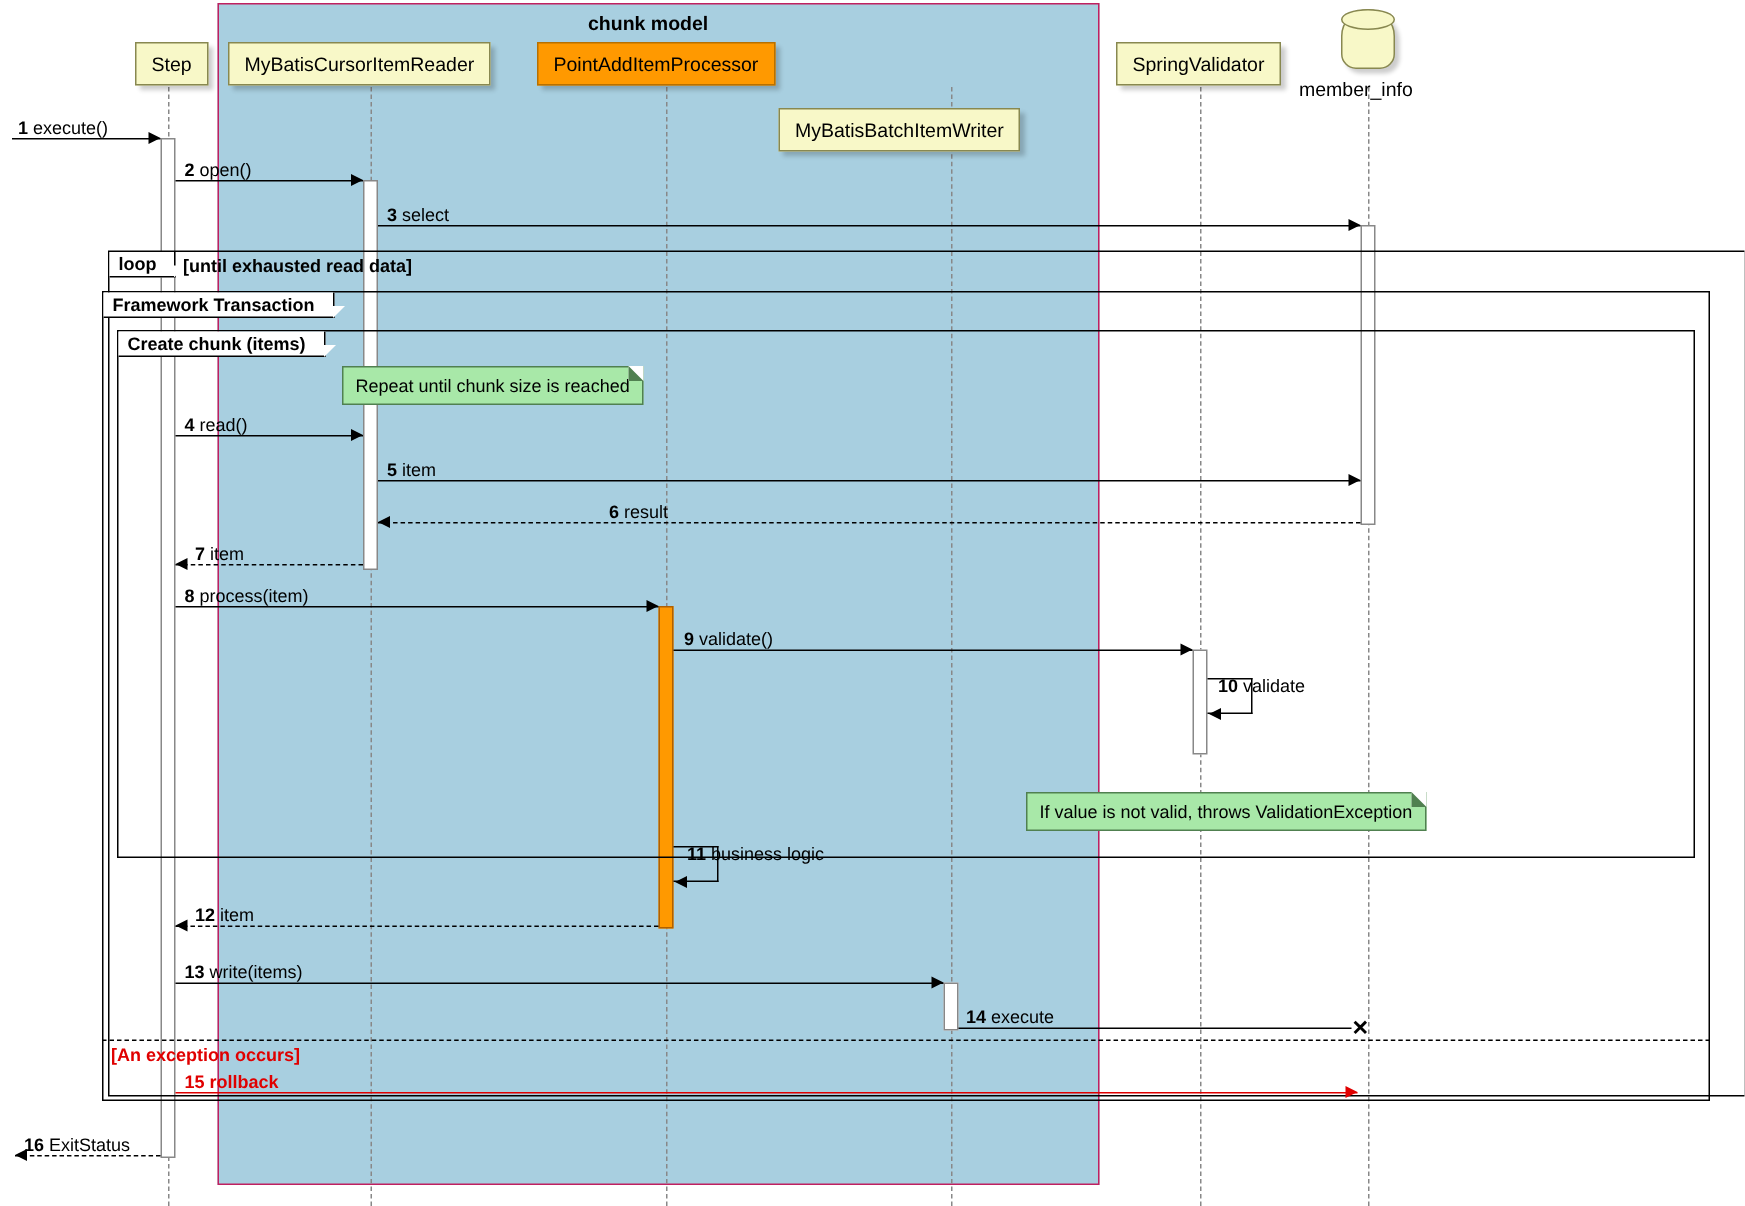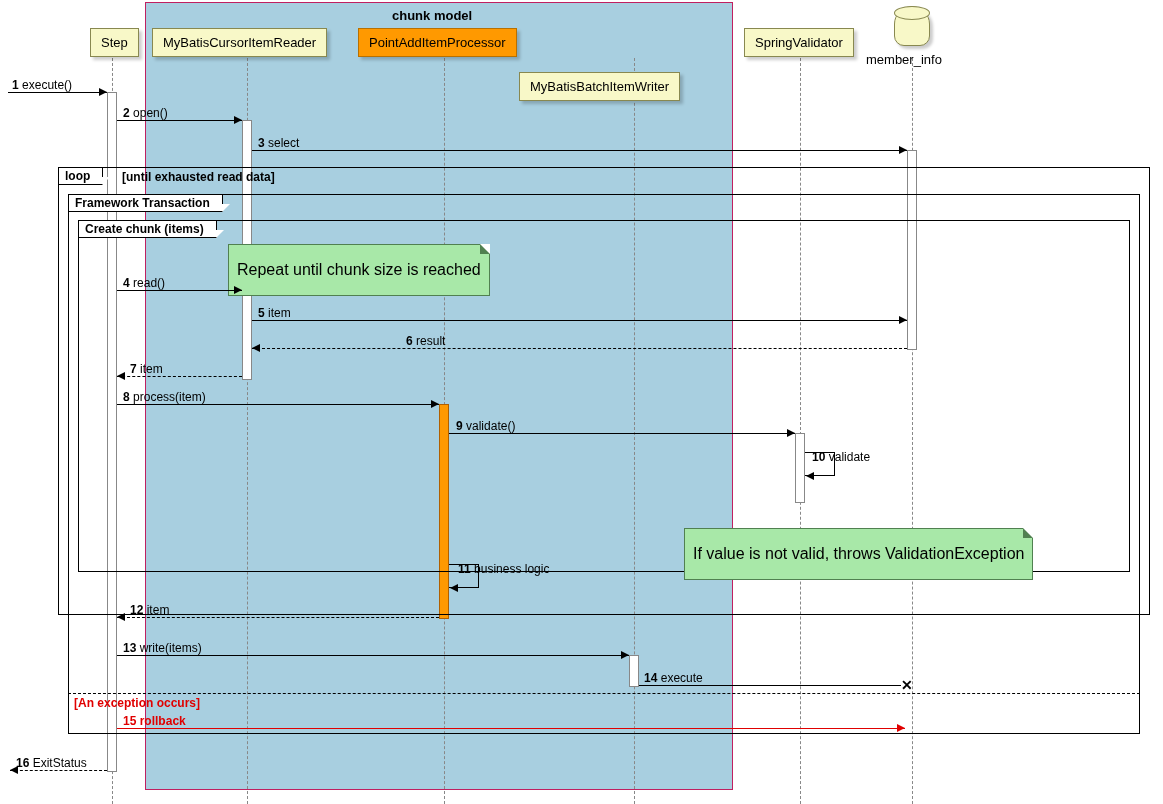--- a/index.html
+++ b/index.html
@@ -148,22 +148,22 @@
     position: absolute;
     font-weight: bold;
     font-size: 12px;
   }
 
   
   .note {
     position: absolute;
     background: #a8e8a8;
     border: 1px solid #508050;
-    padding: 16px 8px;
-    font-size: 16px;
+    padding: 5px 8px;
+    font-size: 12px;
   }
   .note-corner {
     position: absolute;
     top: -1px; right: -1px;
     width: 0; height: 0;
     border-top: 10px solid #fff;
     border-left: 10px solid #508050;
   }
 
   .guard {
@@ -217,21 +217,21 @@
   <div class="msg-label" style="left:12px; top:78px;"><span class="msg-num">1</span> <span>execute()</span></div>
 
   <div class="arrow" style="left:117px; top:120px; width:125px;"></div>
   <div class="arrow-head right" style="left:234px; top:116px;"></div>
   <div class="msg-label" style="left:123px; top:106px;"><span class="msg-num">2</span> <span>open()</span></div>
 
   <div class="arrow" style="left:252px; top:150px; width:655px;"></div>
   <div class="arrow-head right" style="left:899px; top:146px;"></div>
   <div class="msg-label" style="left:258px; top:136px;"><span class="msg-num">3</span> <span>select</span></div>
 
-  <div class="fragment" style="left:58px; top:167px; width:1092px; height:448px;">
+  <div class="fragment" style="left:72px; top:167px; width:1092px; height:564px;">
     <div class="fragment-label">loop</div>
   </div>
   <div class="fragment-cond" style="left:122px; top:170px;">[until exhausted read data]</div>
 
   <div class="fragment" style="left:68px; top:194px; width:1072px; height:540px;">
     <div class="fragment-label">Framework Transaction</div>
   </div>
 
   <div class="fragment" style="left:78px; top:220px; width:1052px; height:352px;">
     <div class="fragment-label">Create chunk (items)</div>

